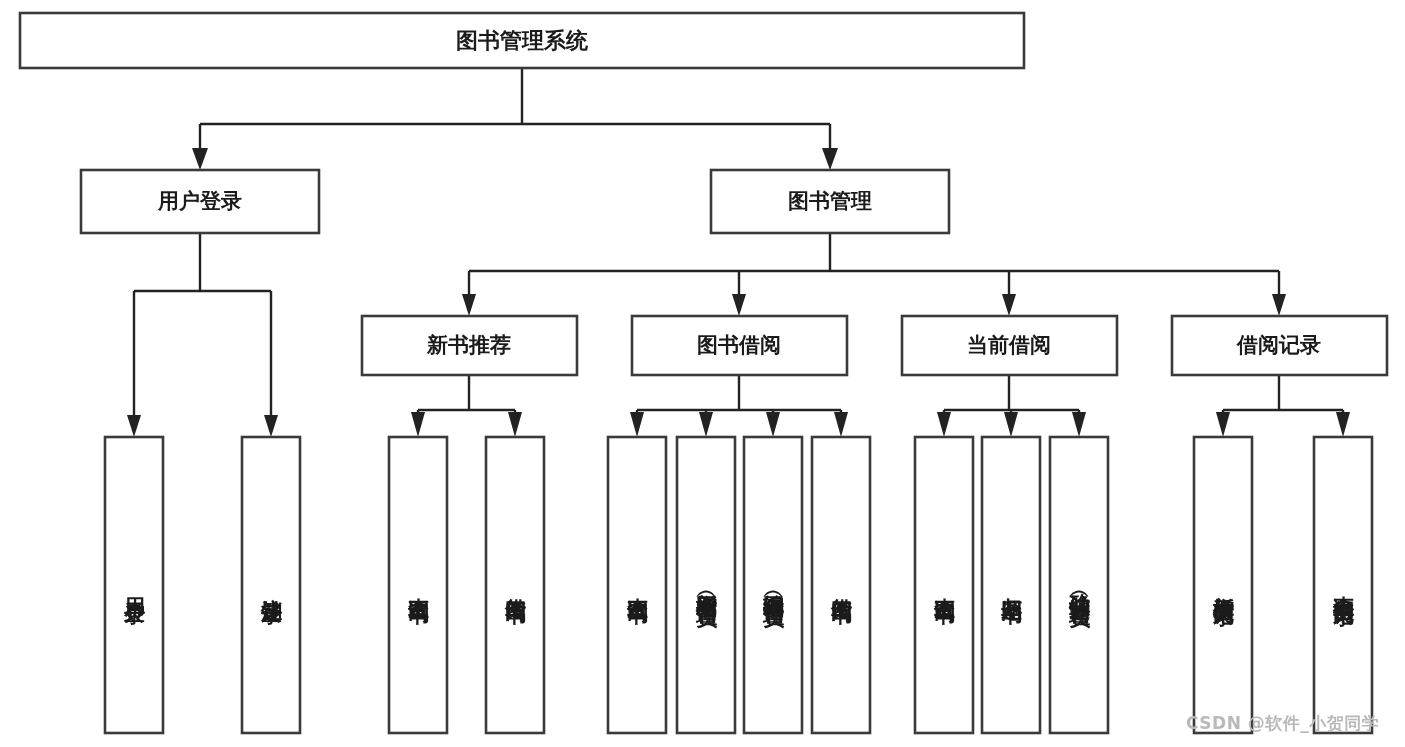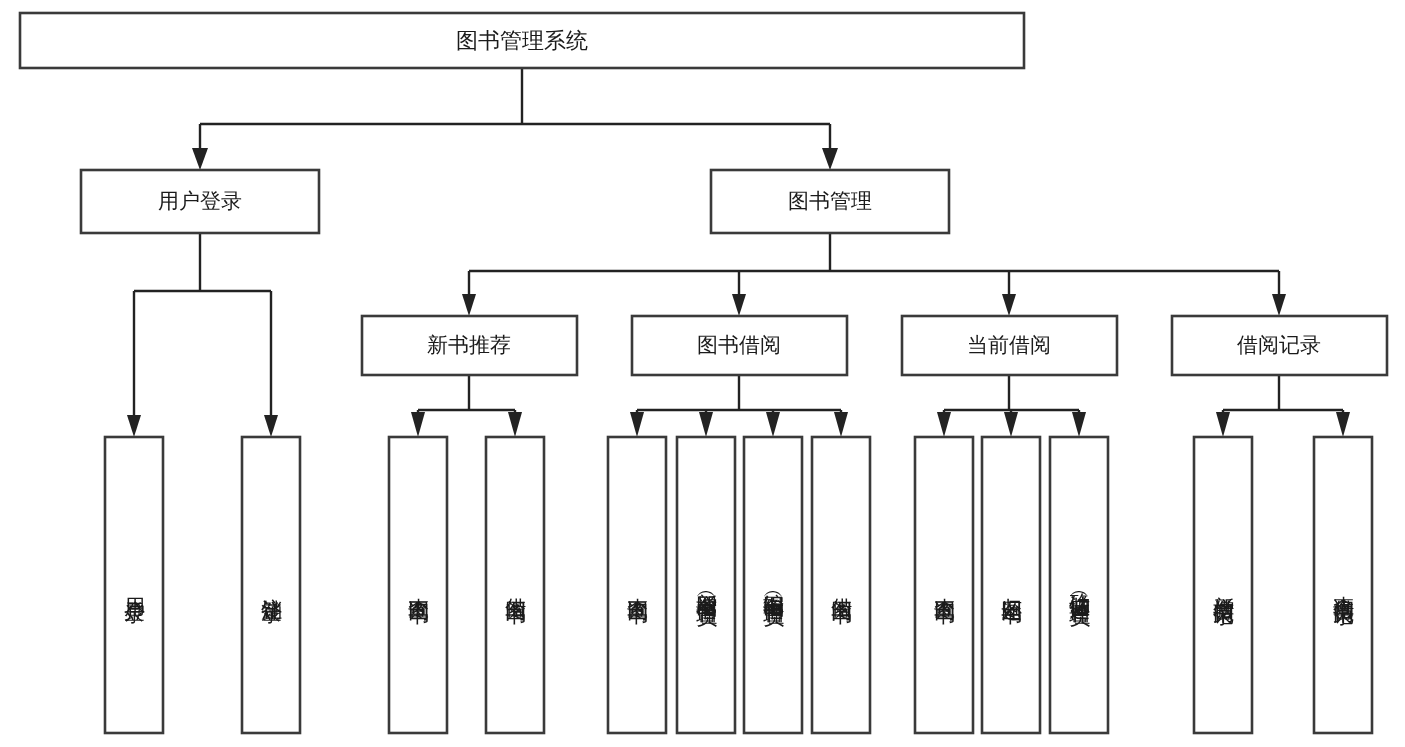--- a/index.html
+++ b/index.html
@@ -11,20 +11,21 @@
     width: 1405px;
     height: 747px;
     font-family: "DejaVu Sans", "Liberation Sans", sans-serif;
     overflow: hidden;
   }
   #diagram-root {
     position: relative;
     width: 1405px;
     height: 747px;
     background: #ffffff;
+    font-weight: bold;
   }
   svg#flowchart {
     display: block;
     width: 1405px;
     height: 747px;
   }
   .node-box {
     fill: #ffffff;
     stroke: #3a3a3a;
     stroke-width: 2.6;
@@ -201,13 +202,14 @@
       <div class="leaf-label-wrap" style="left: 677px; top: 437px; width: 58px; height: 296px;">新增图书（管理员）</div>
       <div class="leaf-label-wrap" style="left: 744px; top: 437px; width: 58px; height: 296px;">编辑图书（管理员）</div>
       <div class="leaf-label-wrap" style="left: 812px; top: 437px; width: 58px; height: 296px;">借阅图书</div>
       <div class="leaf-label-wrap" style="left: 915px; top: 437px; width: 58px; height: 296px;">查询图书</div>
       <div class="leaf-label-wrap" style="left: 982px; top: 437px; width: 58px; height: 296px;">归还图书</div>
       <div class="leaf-label-wrap" style="left: 1050px; top: 437px; width: 58px; height: 296px;">确认归还（管理员）</div>
       <div class="leaf-label-wrap" style="left: 1194px; top: 437px; width: 58px; height: 296px;">新增借阅记录</div>
       <div class="leaf-label-wrap" style="left: 1314px; top: 437px; width: 58px; height: 296px;">查询借阅记录</div>
     </div>
 
+  <div class="watermark">CSDN @软件_小贺同学</div>
 </div>
 
 </body></html>

